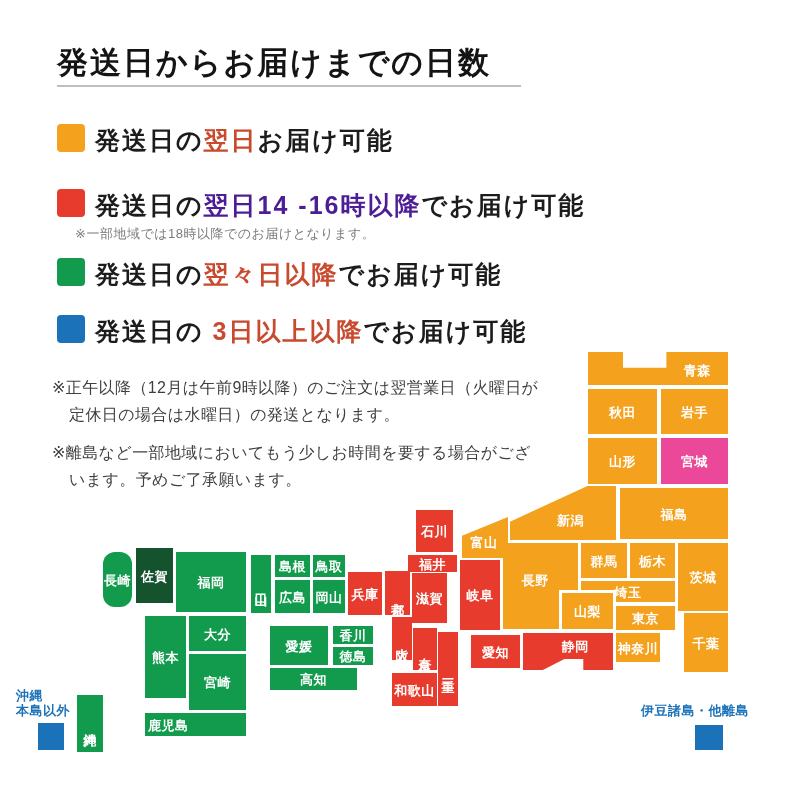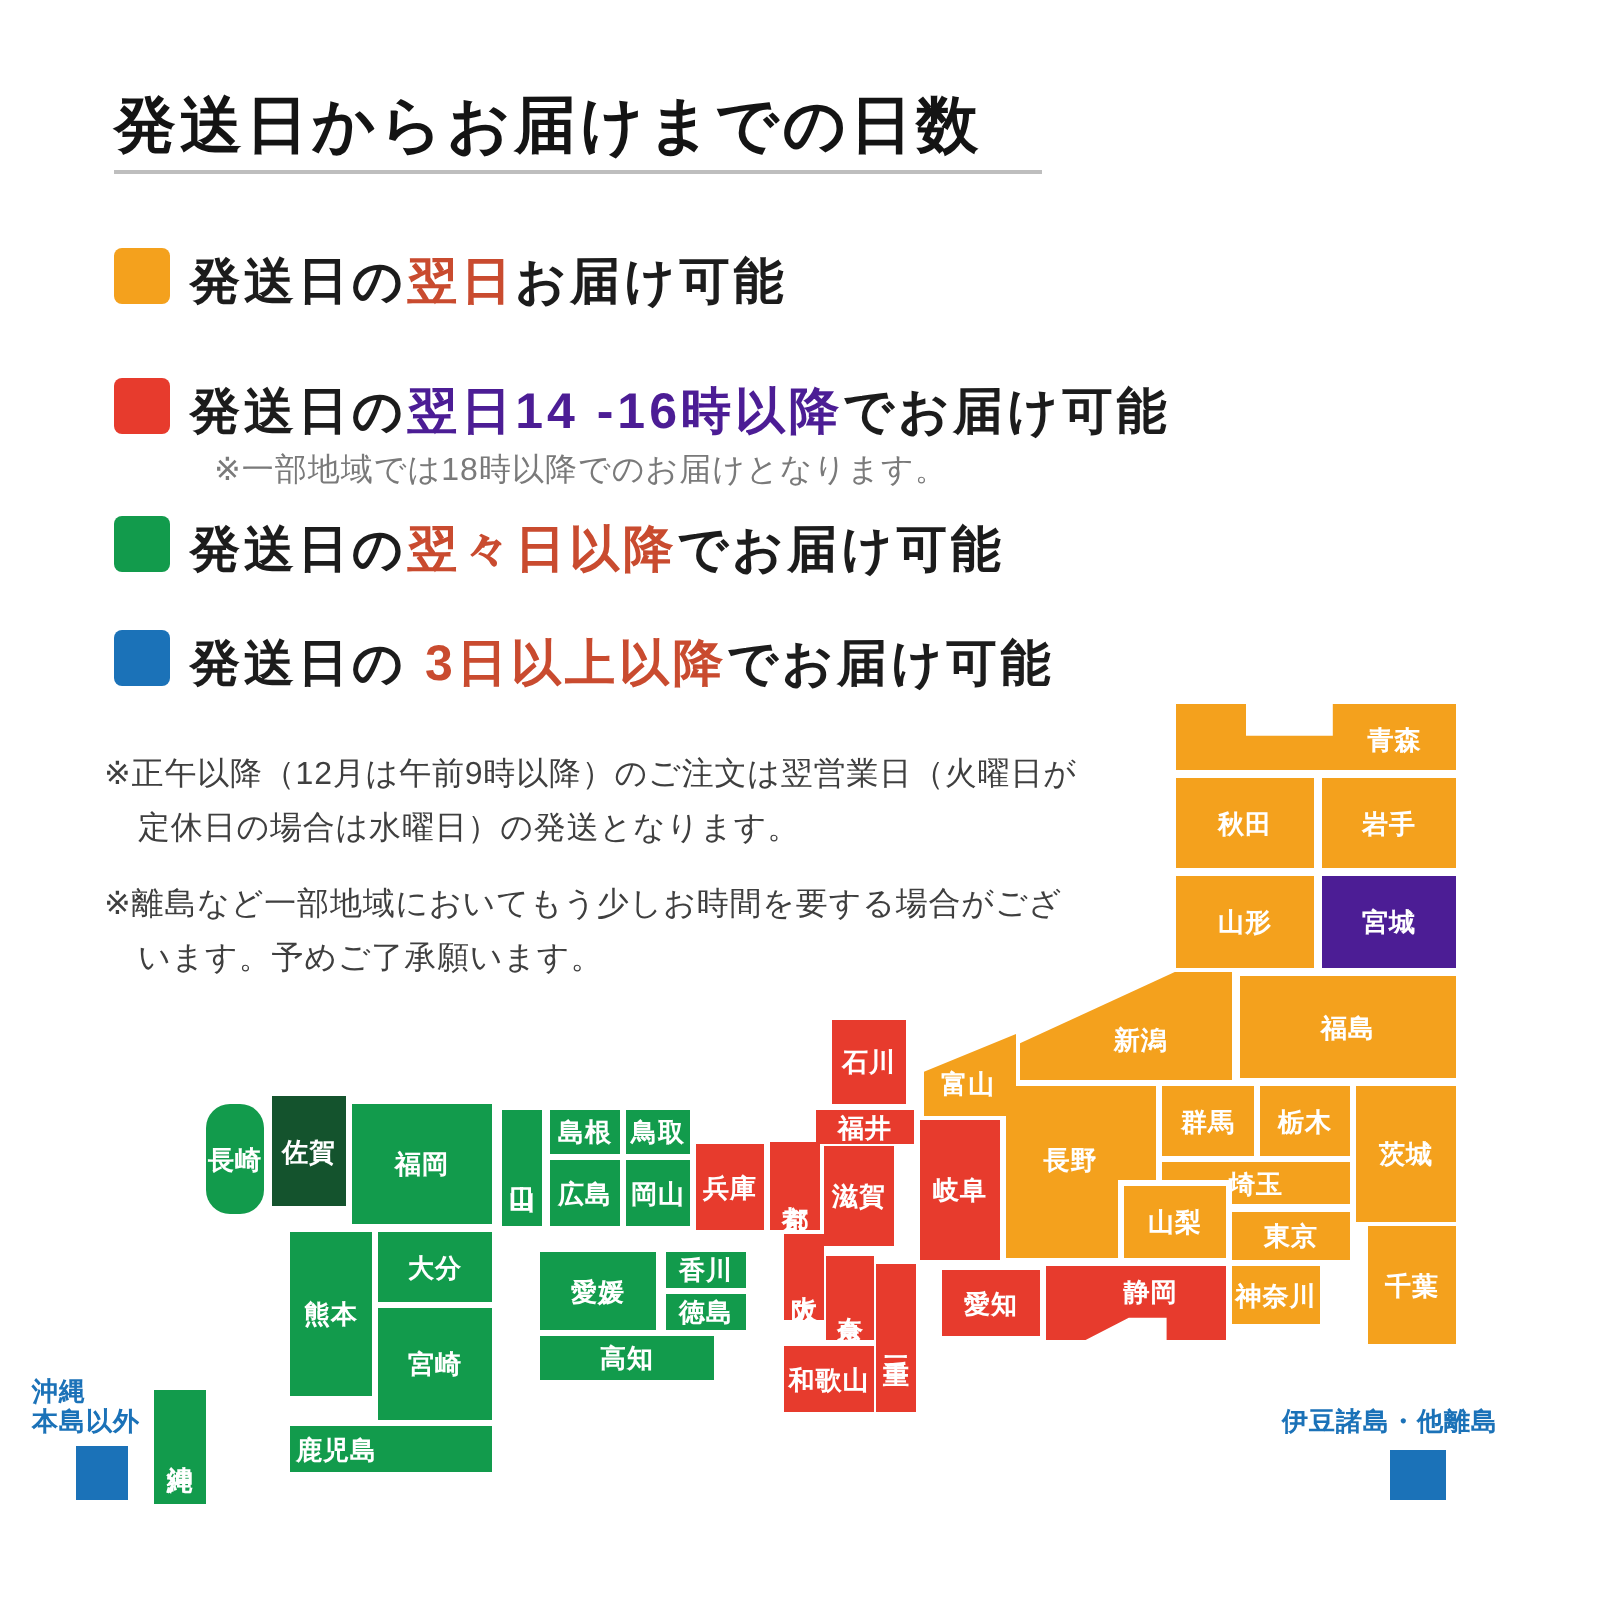--- a/index.html
+++ b/index.html
@@ -4,21 +4,21 @@
 <style>
   html,body{margin:0;padding:0;}
   body{width:800px;height:800px;background:#fff;font-family:"Liberation Sans","DejaVu Sans",sans-serif;}
   #stage{position:relative;width:800px;height:800px;overflow:hidden;background:#fff;}
   .title{position:absolute;left:57px;top:42px;font-size:31px;font-weight:bold;letter-spacing:2px;white-space:nowrap;}
   .rule{position:absolute;left:57px;top:85px;width:464px;height:2px;}
   .legend-item{position:absolute;left:57px;}
   .legend-row{display:flex;align-items:flex-start;}
   .swatch{width:28px;height:28px;border-radius:4px;flex:0 0 auto;}
   .legend-text{margin-left:10px;font-size:25px;font-weight:bold;letter-spacing:2px;white-space:nowrap;color:#1c1c1c;}
-  .legend-note{margin-left:50px;margin-top:3px;font-size:16px;letter-spacing:.5px;color:#7a7a7a;}
+  .legend-note{margin-left:18px;margin-top:3px;font-size:13px;letter-spacing:.5px;color:#7a7a7a;}
   .note-p{position:absolute;left:52px;width:500px;font-size:16px;line-height:27px;letter-spacing:.4px;color:#3f3f3f;}
   .note-p .l2{padding-left:17px;}
   #japan-map{position:absolute;left:0;top:0;width:800px;height:800px;}
   .pref{position:absolute;}
   .pref-label{position:absolute;transform:translate(-50%,-50%);color:#fff;font-size:13px;font-weight:bold;white-space:nowrap;letter-spacing:.5px;line-height:1;}
   .vert .pref-label{writing-mode:vertical-rl;letter-spacing:1px;}
   .island-note{position:absolute;font-size:13px;line-height:15px;font-weight:600;letter-spacing:.5px;white-space:nowrap;}
   .island-square{position:absolute;}
 </style>
 </head>
@@ -73,21 +73,21 @@
       </div>
       <div class="pref" style="left: 588px; top: 389px; width: 69px; height: 45px; background: rgb(244, 161, 29);">
         <span class="pref-label" style="left: 50%; top: 50%;">秋田</span>
       </div>
       <div class="pref" style="left: 661px; top: 389px; width: 67px; height: 45px; background: rgb(244, 161, 29);">
         <span class="pref-label" style="left: 50%; top: 50%;">岩手</span>
       </div>
       <div class="pref" style="left: 588px; top: 438px; width: 69px; height: 46px; background: rgb(244, 161, 29);">
         <span class="pref-label" style="left: 50%; top: 50%;">山形</span>
       </div>
-      <div class="pref" style="left: 661px; top: 438px; width: 67px; height: 46px; background: #4c1d95;">
+      <div class="pref" style="left: 661px; top: 438px; width: 67px; height: 46px; background: #ec4899;">
         <span class="pref-label" style="left: 50%; top: 50%;">宮城</span>
       </div>
       <div class="pref" style="left: 620px; top: 488px; width: 108px; height: 51px; background: rgb(244, 161, 29);">
         <span class="pref-label" style="left: 50%; top: 50%;">福島</span>
       </div>
       <div class="pref" style="left: 510px; top: 486px; width: 106px; height: 54px; background: rgb(244, 161, 29); clip-path: polygon(0px 66%, 73% 0px, 100% 0px, 100% 100%, 0px 100%);">
         <span class="pref-label" style="left: 57%; top: 63%;">新潟</span>
       </div>
       <div class="pref" style="left: 462px; top: 517px; width: 46px; height: 41px; background: rgb(244, 161, 29); clip-path: polygon(0px 46%, 100% 0px, 100% 100%, 0px 100%);">
         <span class="pref-label" style="left: 48%; top: 62%;">富山</span>

